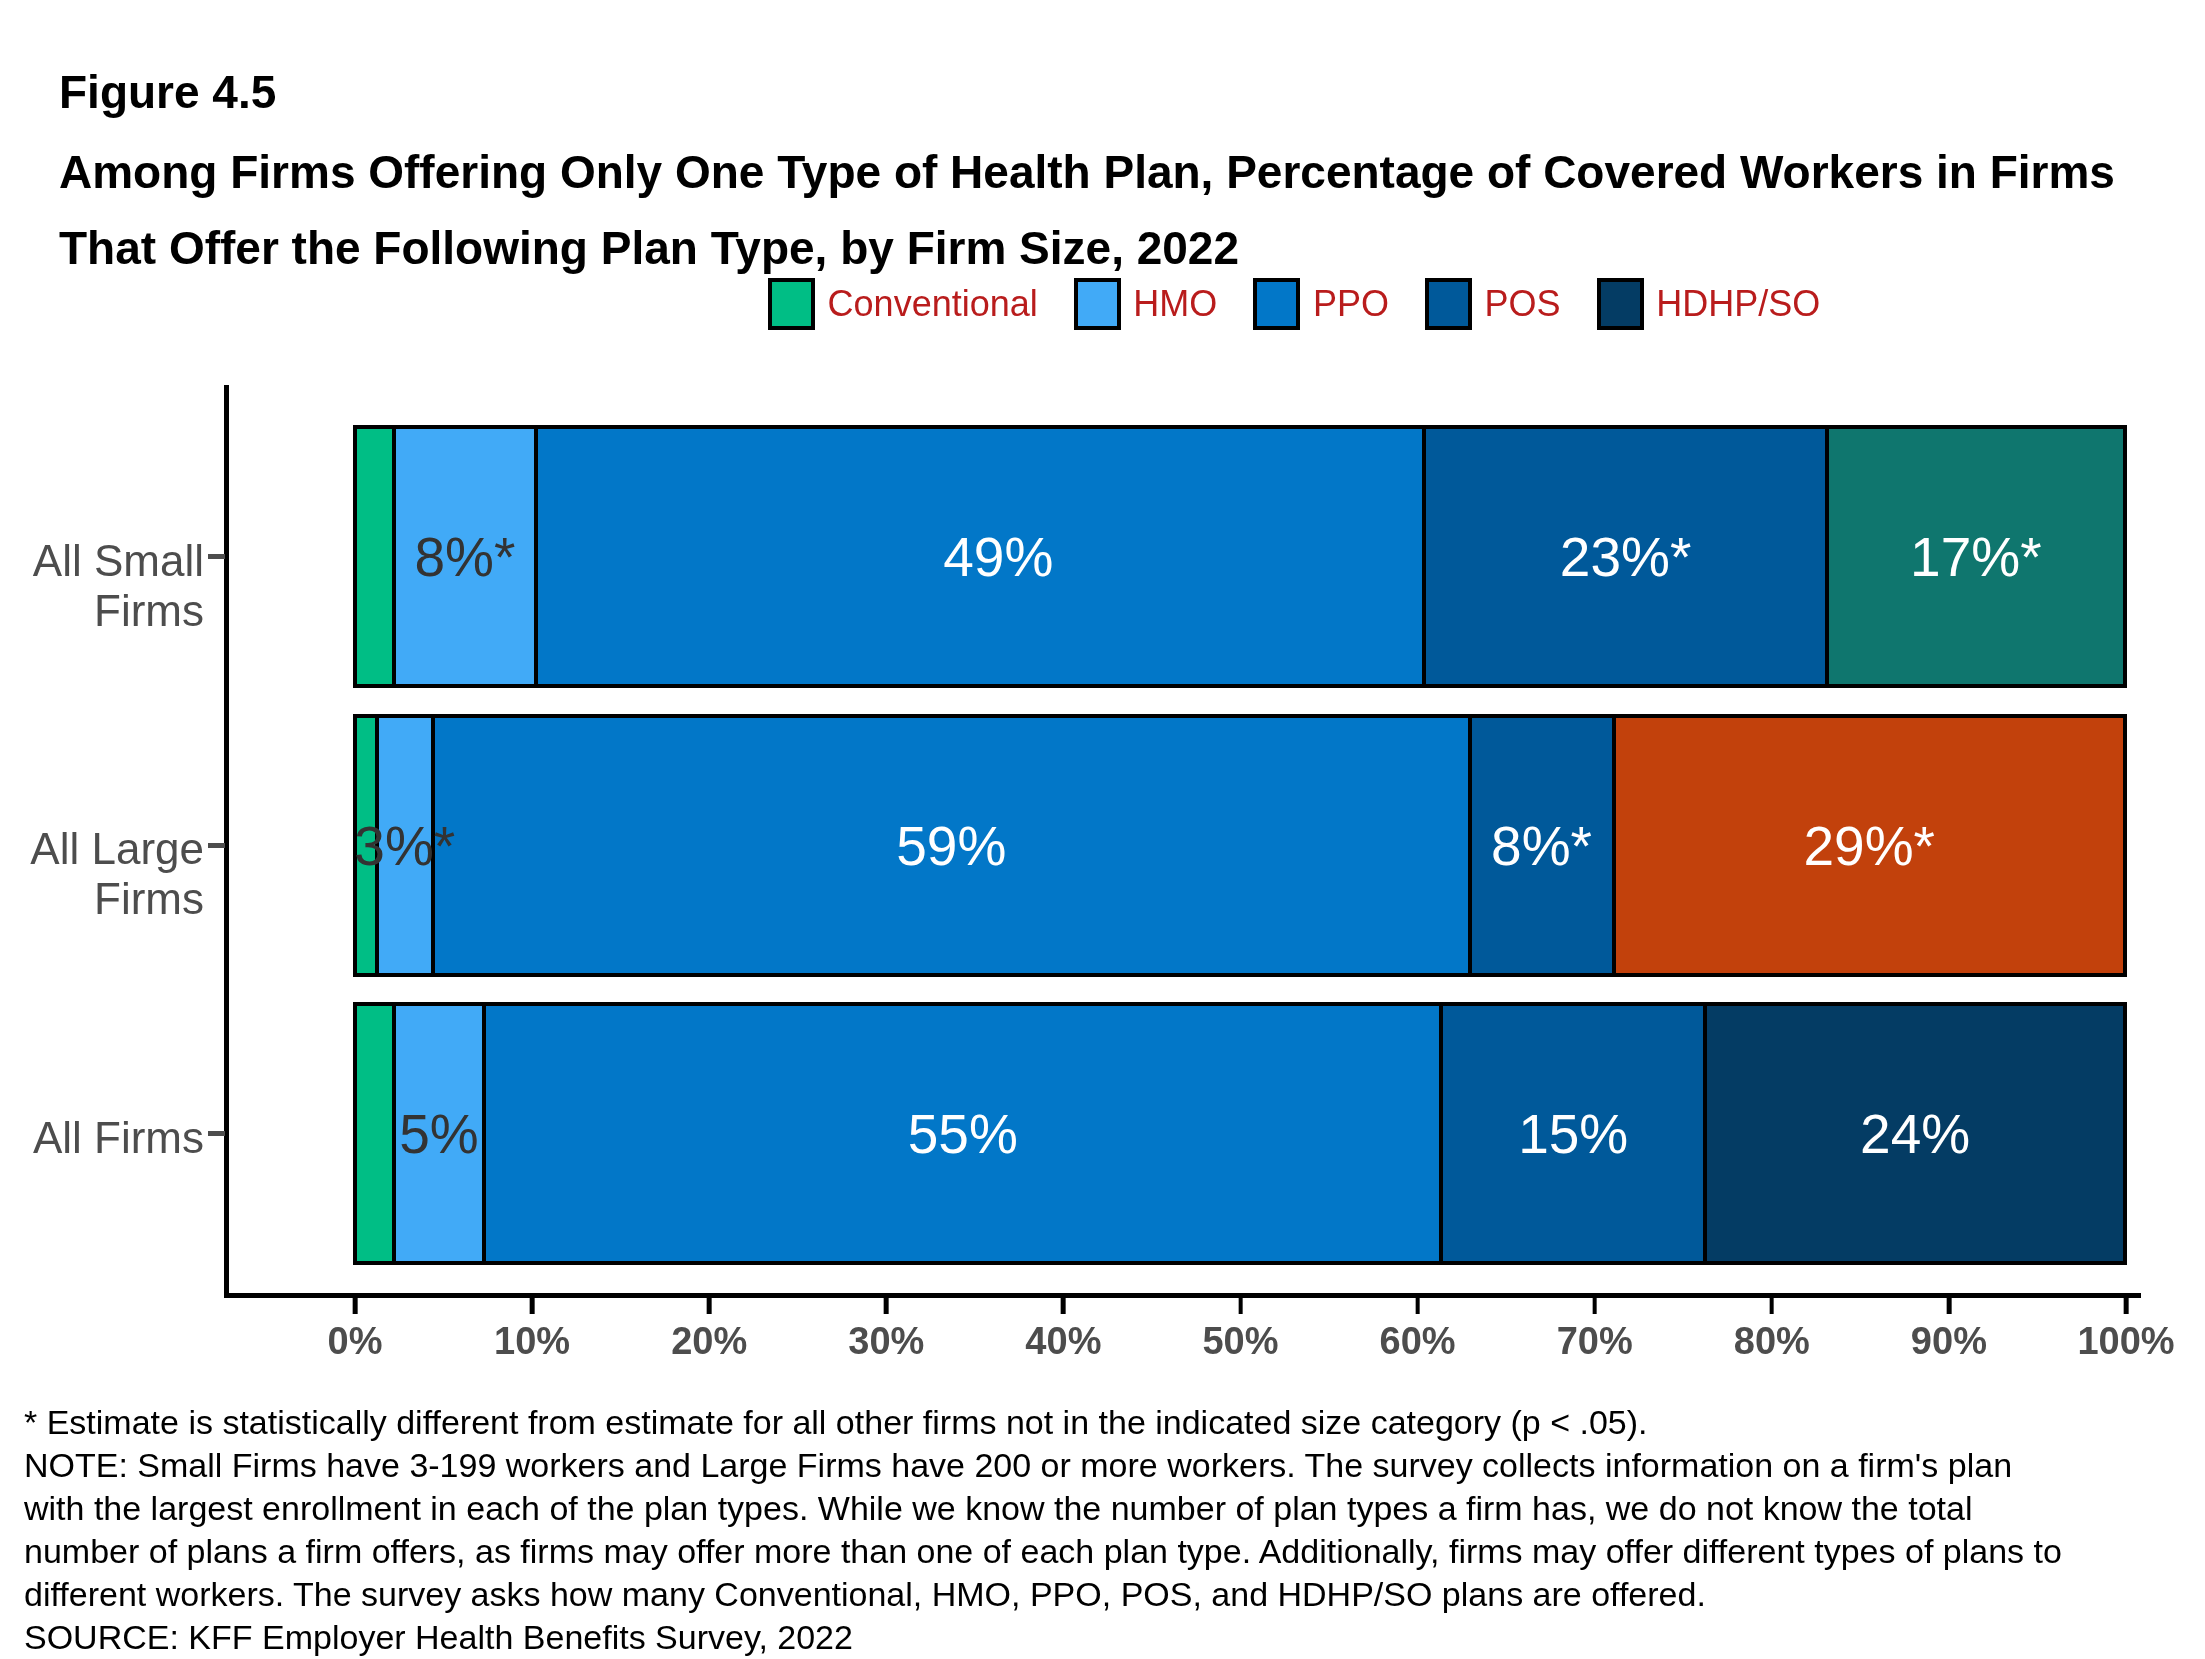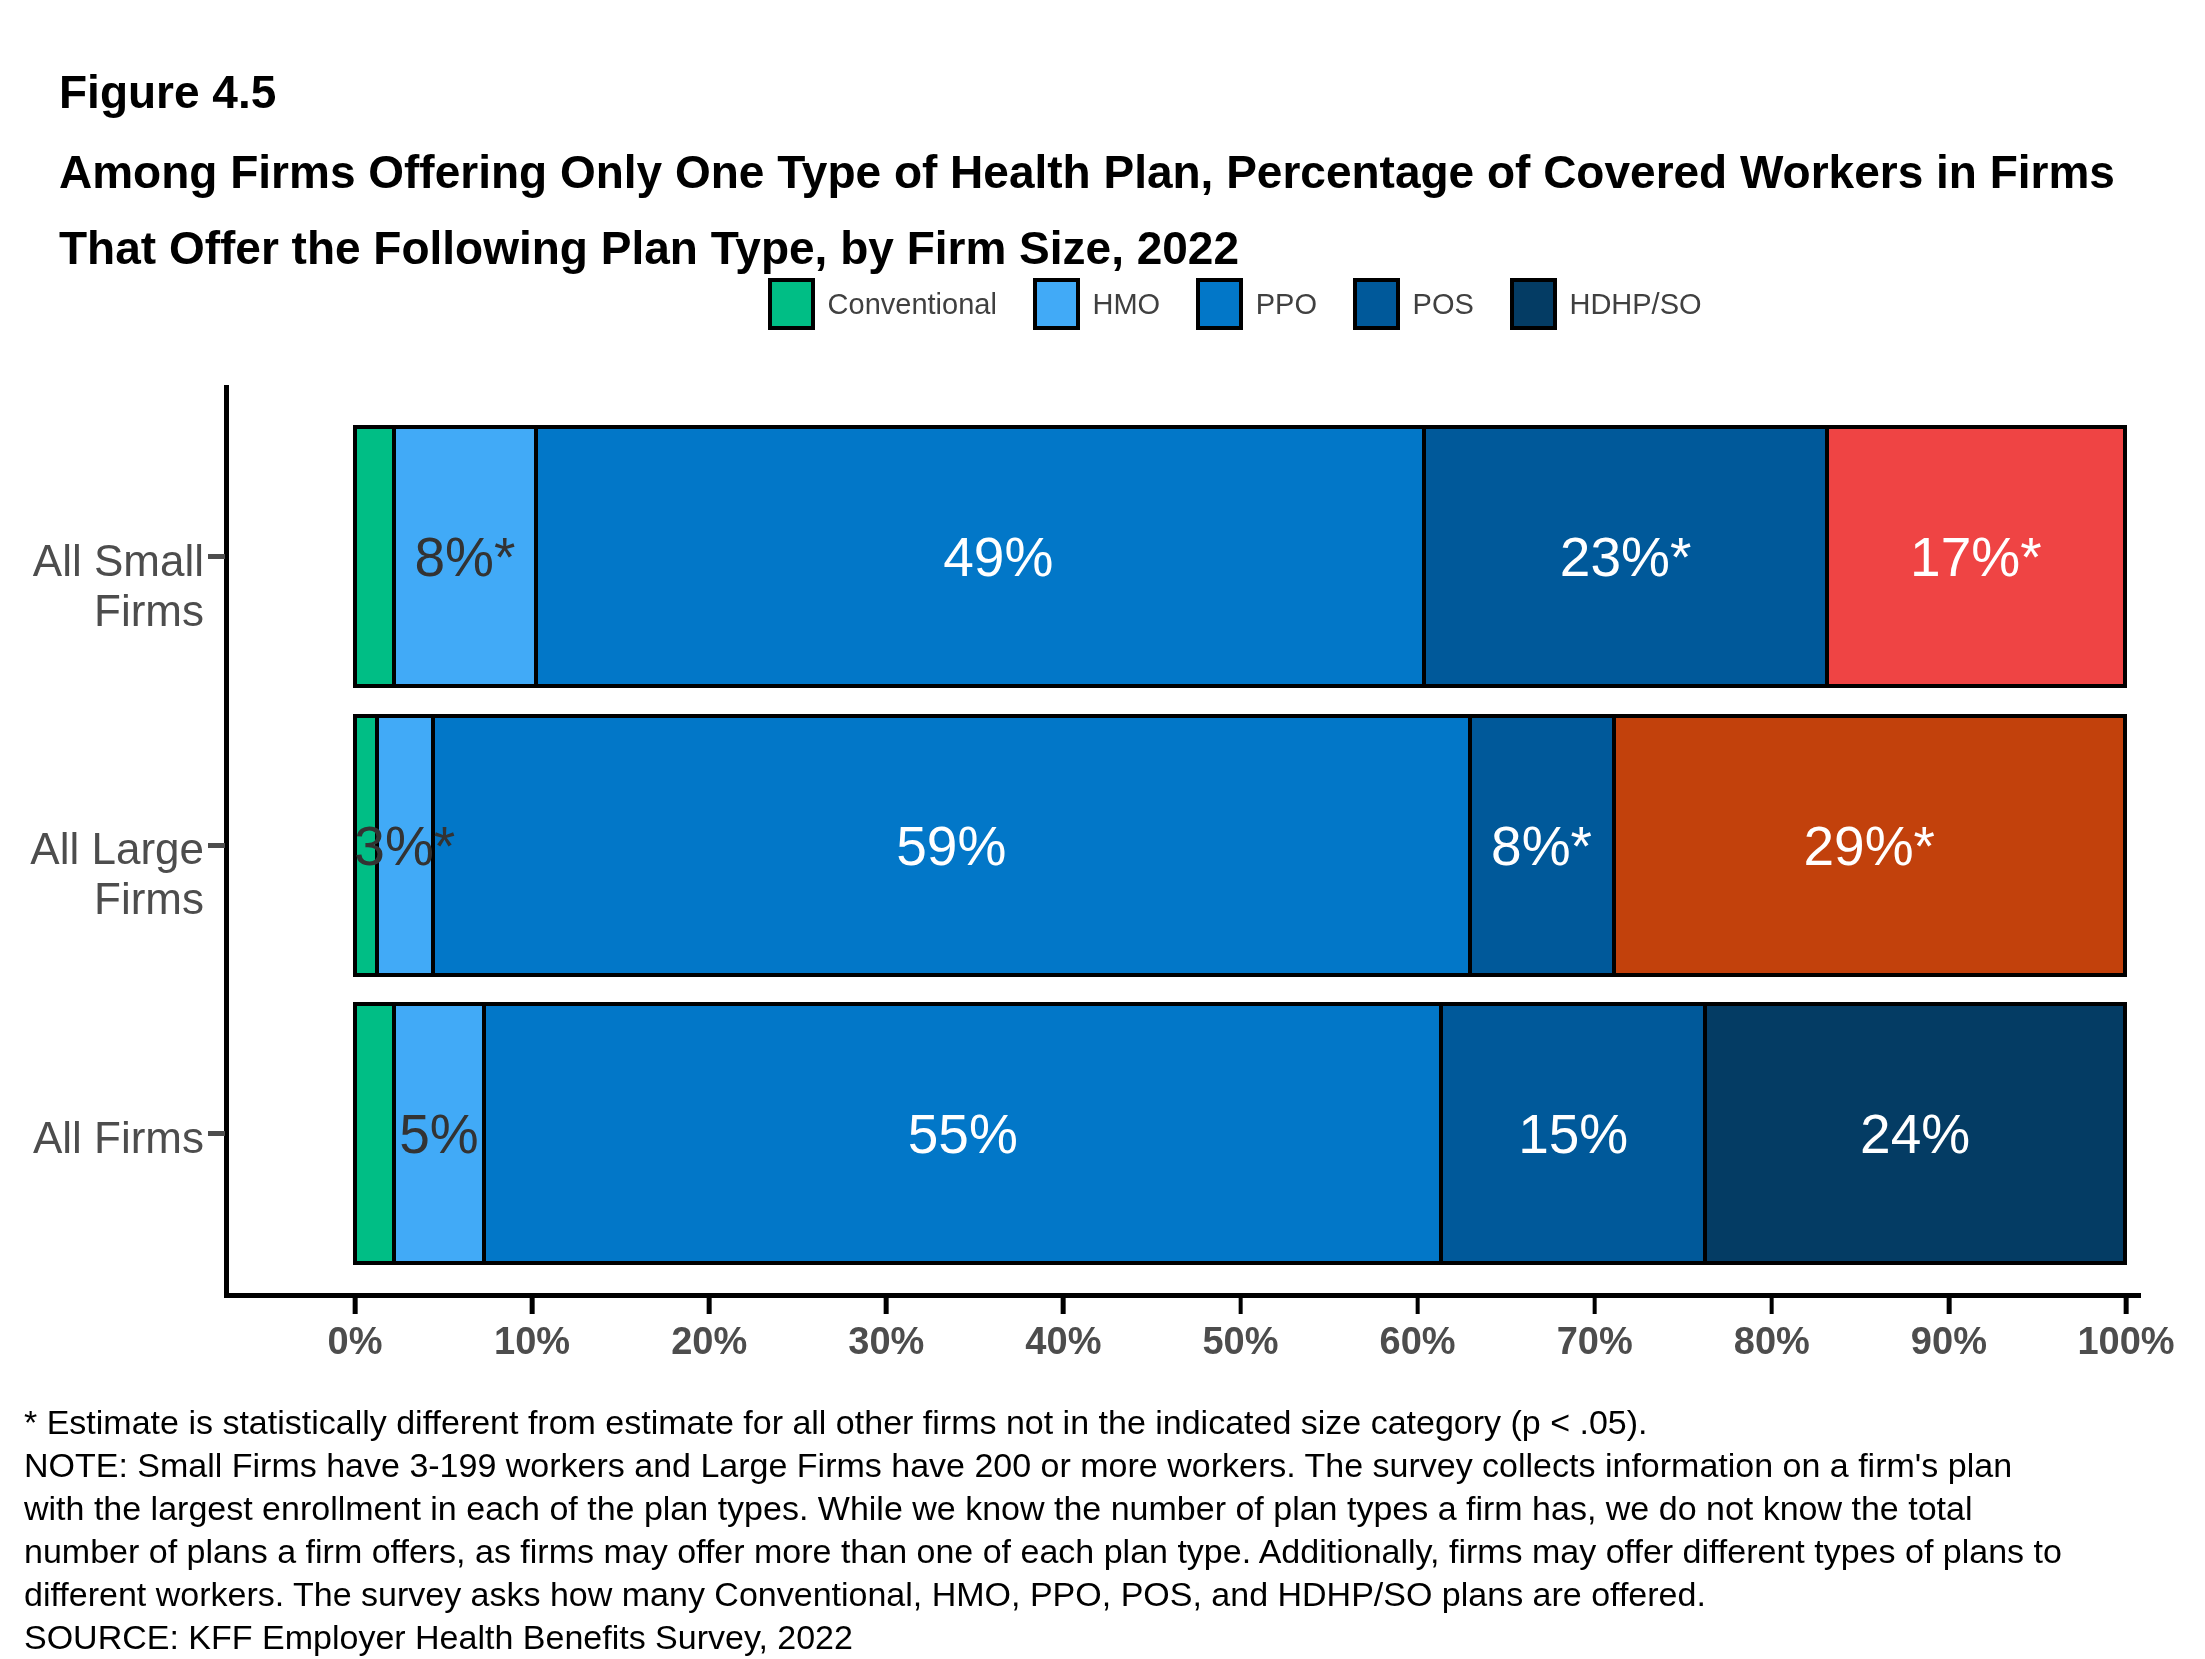--- a/index.html
+++ b/index.html
@@ -6,21 +6,21 @@
   html,body { width:2205px; height:1660px; background:#ffffff;
     font-family:"Liberation Sans", sans-serif; position:relative; overflow:hidden; }
 
   .figure-label { position:absolute; left:59px; top:65px; font-size:46px; font-weight:bold; color:#000; }
   .chart-title  { position:absolute; left:59px; top:134px; font-size:46px; font-weight:bold;
                   color:#000; line-height:76px; }
 
   .legend { position:absolute; left:768px; top:278px; display:flex; align-items:center; gap:36px; }
   .legend-item { display:flex; align-items:center; gap:12.6px; }
   .legend-swatch { width:47px; height:52px; border:4px solid #000; flex:0 0 auto; }
-  .legend-label { font-size:29px; color:#404040; }
+  .legend-label { font-size:36px; color:#b91c1c; }
 
   .y-axis { position:absolute; left:224px; top:385px; width:4.7px; height:913px; background:#000; }
   .x-axis { position:absolute; left:224px; top:1293px; width:1917px; height:4.7px; background:#000; }
 
   .bars { position:absolute; left:353px; top:425px; width:1774px; }
   .bar { position:absolute; left:0; width:100%; height:263px; display:flex; border:4px solid #000; }
   .bar-segment { display:flex; align-items:center; justify-content:center;
                  font-size:55px; white-space:nowrap; min-width:0; }
   .bar-segment + .bar-segment { border-left:4px solid #000; }
   .bar-segment .seg-label { position:relative; z-index:2; }
@@ -87,21 +87,21 @@
       <div class="bar-segment" style="background: rgb(0, 190, 133); flex: 2 1 0px; color: rgb(51, 51, 51);"></div>
       <div class="bar-segment" style="background: rgb(65, 170, 247); flex: 8 1 0px; color: rgb(51, 51, 51);">
         <span class="seg-label">8%*</span>
       </div>
       <div class="bar-segment" style="background: rgb(2, 119, 200); flex: 49 1 0px; color: rgb(255, 255, 255); padding-left: 36px;">
         <span class="seg-label">49%</span>
       </div>
       <div class="bar-segment" style="background: rgb(0, 89, 154); flex: 23 1 0px; color: rgb(255, 255, 255);">
         <span class="seg-label">23%*</span>
       </div>
-      <div class="bar-segment" style="background: #ef4444; flex: 17 1 0px; color: rgb(255, 255, 255);">
+      <div class="bar-segment" style="background: #0f766e; flex: 17 1 0px; color: rgb(255, 255, 255);">
         <span class="seg-label">17%*</span>
       </div>
     </div>
     <div class="bar" style="top: 289px;">
       <div class="bar-segment" style="background: rgb(0, 190, 133); flex: 1 1 0px; color: rgb(51, 51, 51);"></div>
       <div class="bar-segment" style="background: rgb(65, 170, 247); flex: 3 1 0px; color: rgb(51, 51, 51);">
         <span class="seg-label">3%*</span>
       </div>
       <div class="bar-segment" style="background: rgb(2, 119, 200); flex: 59 1 0px; color: rgb(255, 255, 255);">
         <span class="seg-label">59%</span>

